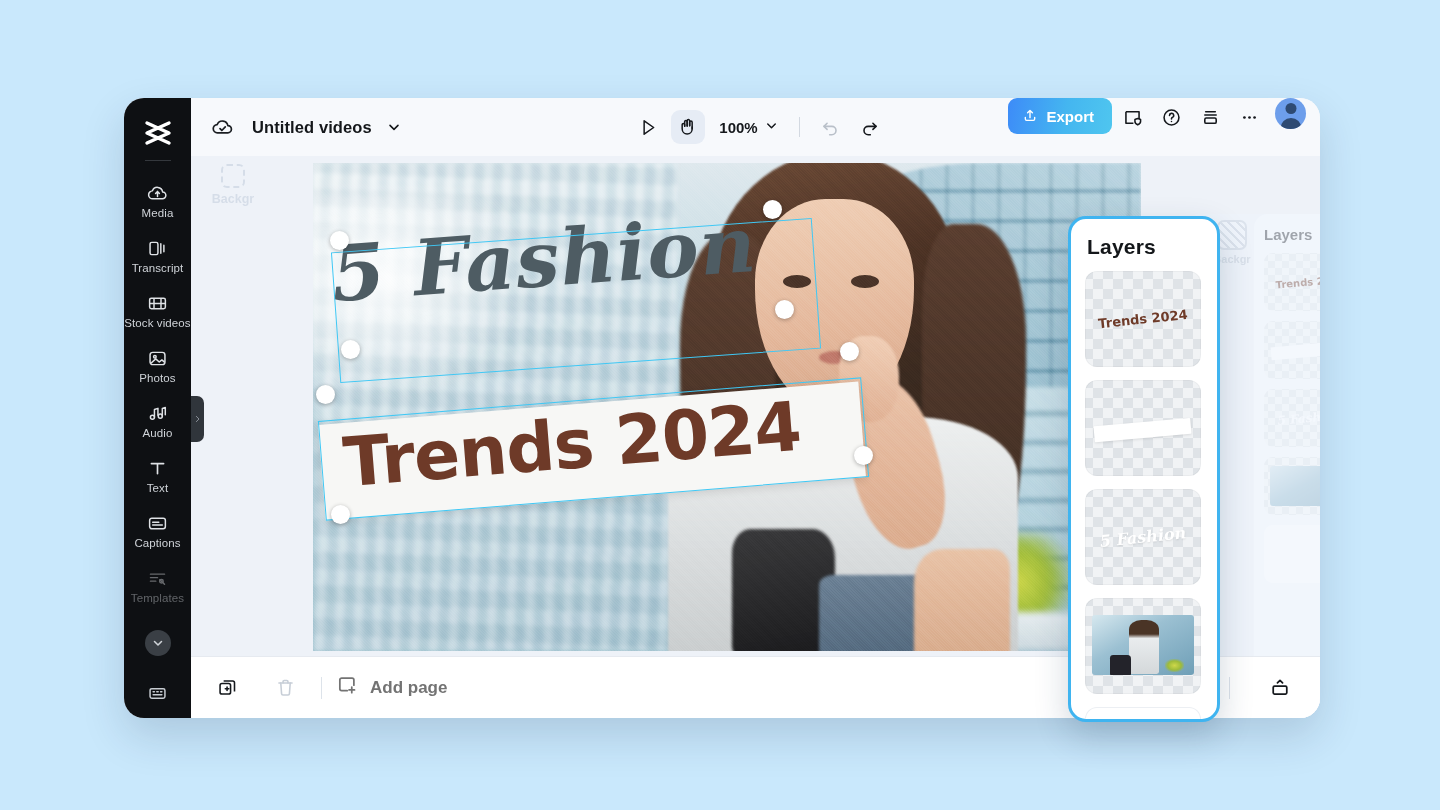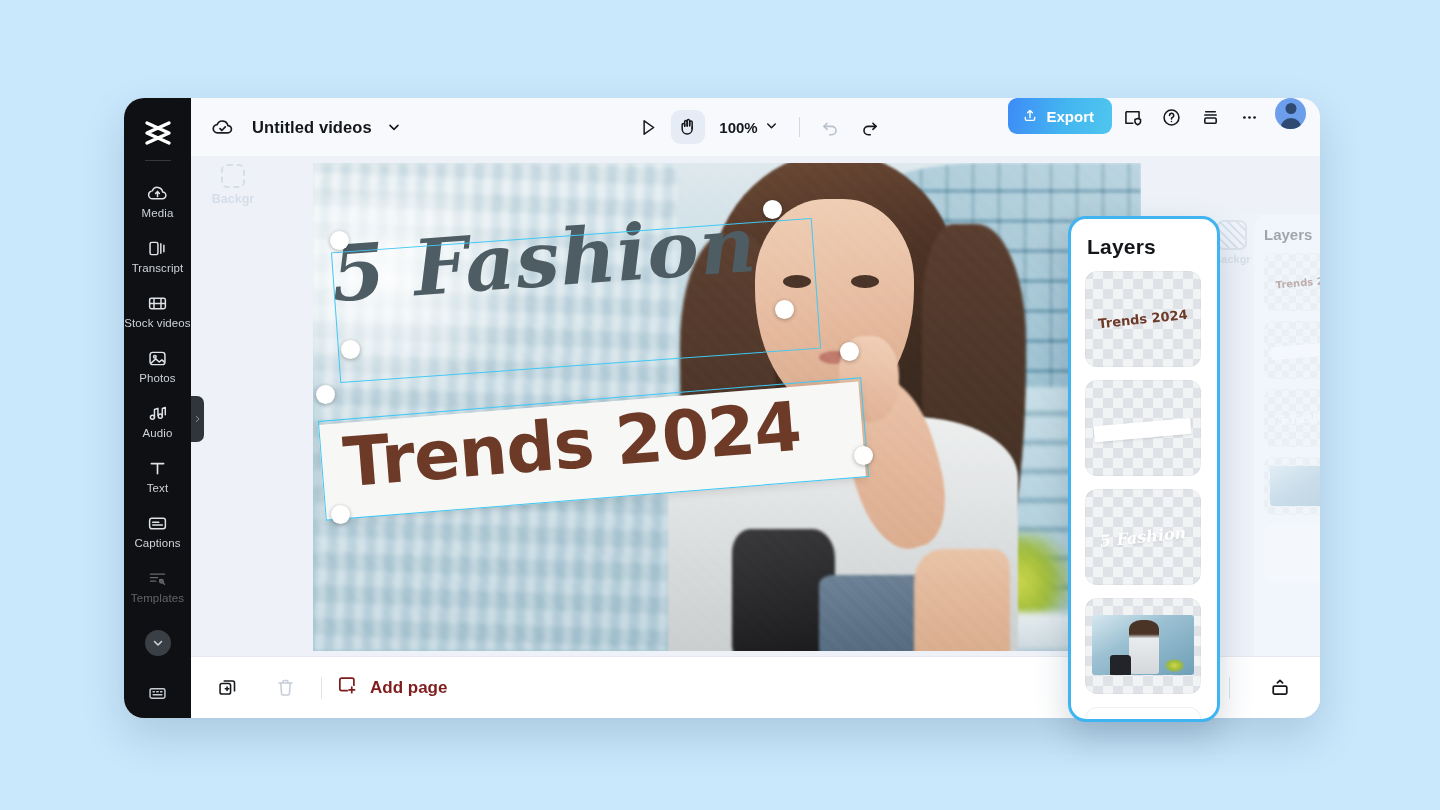--- a/index.html
+++ b/index.html
@@ -346,21 +346,21 @@
   }
   .bb-icon {
     width: 44px; height: 44px; margin-left: 14px;
     display: flex; align-items: center; justify-content: center;
     color: #15181c; cursor: pointer;
   }
   .bb-icon.disabled { color: #c7ced7; }
   .bb-div { width:1px; height:22px; background:#dde3ea; margin: 0 14px; }
   .bb-addpage {
     display: flex; align-items: center; gap: 12px; cursor: pointer;
-    font-size: 17px; font-weight: bold; color: #7f1d1d;
+    font-size: 17px; font-weight: bold; color: #737373;
   }
   .bb-right { margin-left: auto; display:flex; align-items:center; }
 
   
   .right-panel {
     position: absolute; right: 0; top: 58px;
     width: 124px; height: 504px;
     background: #eef2f8;
   }
   .rp-card {

